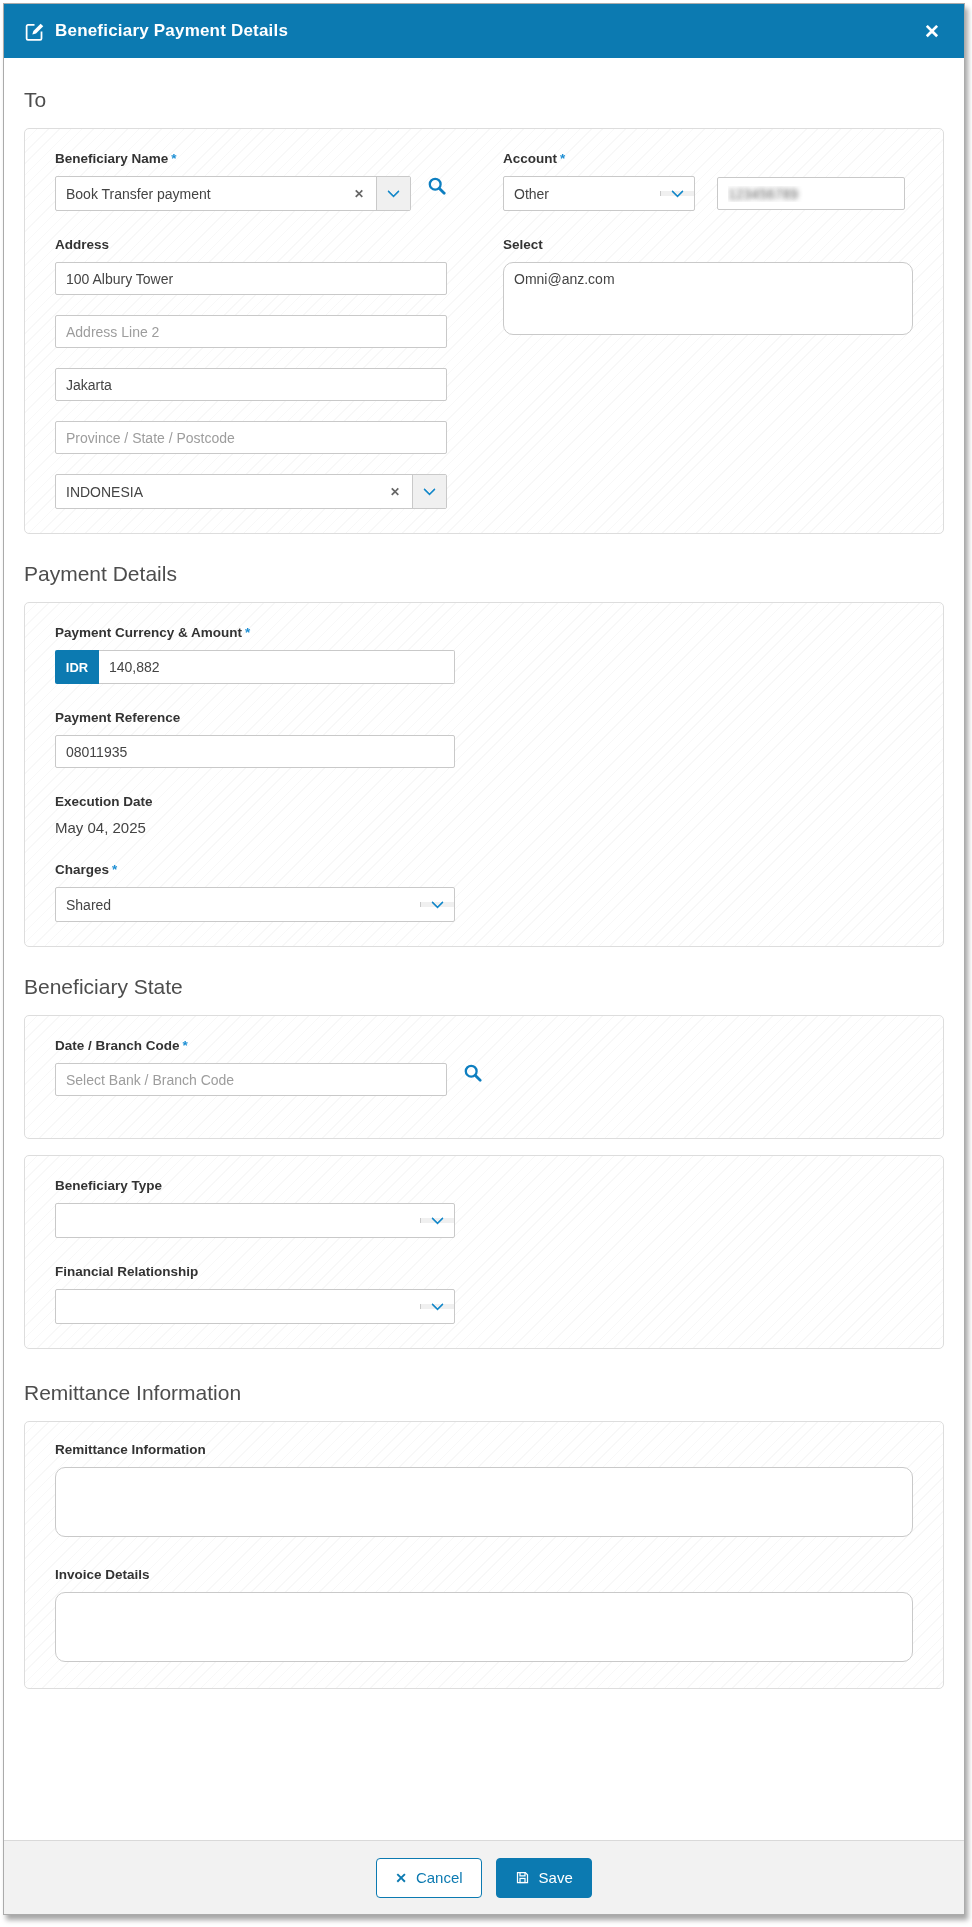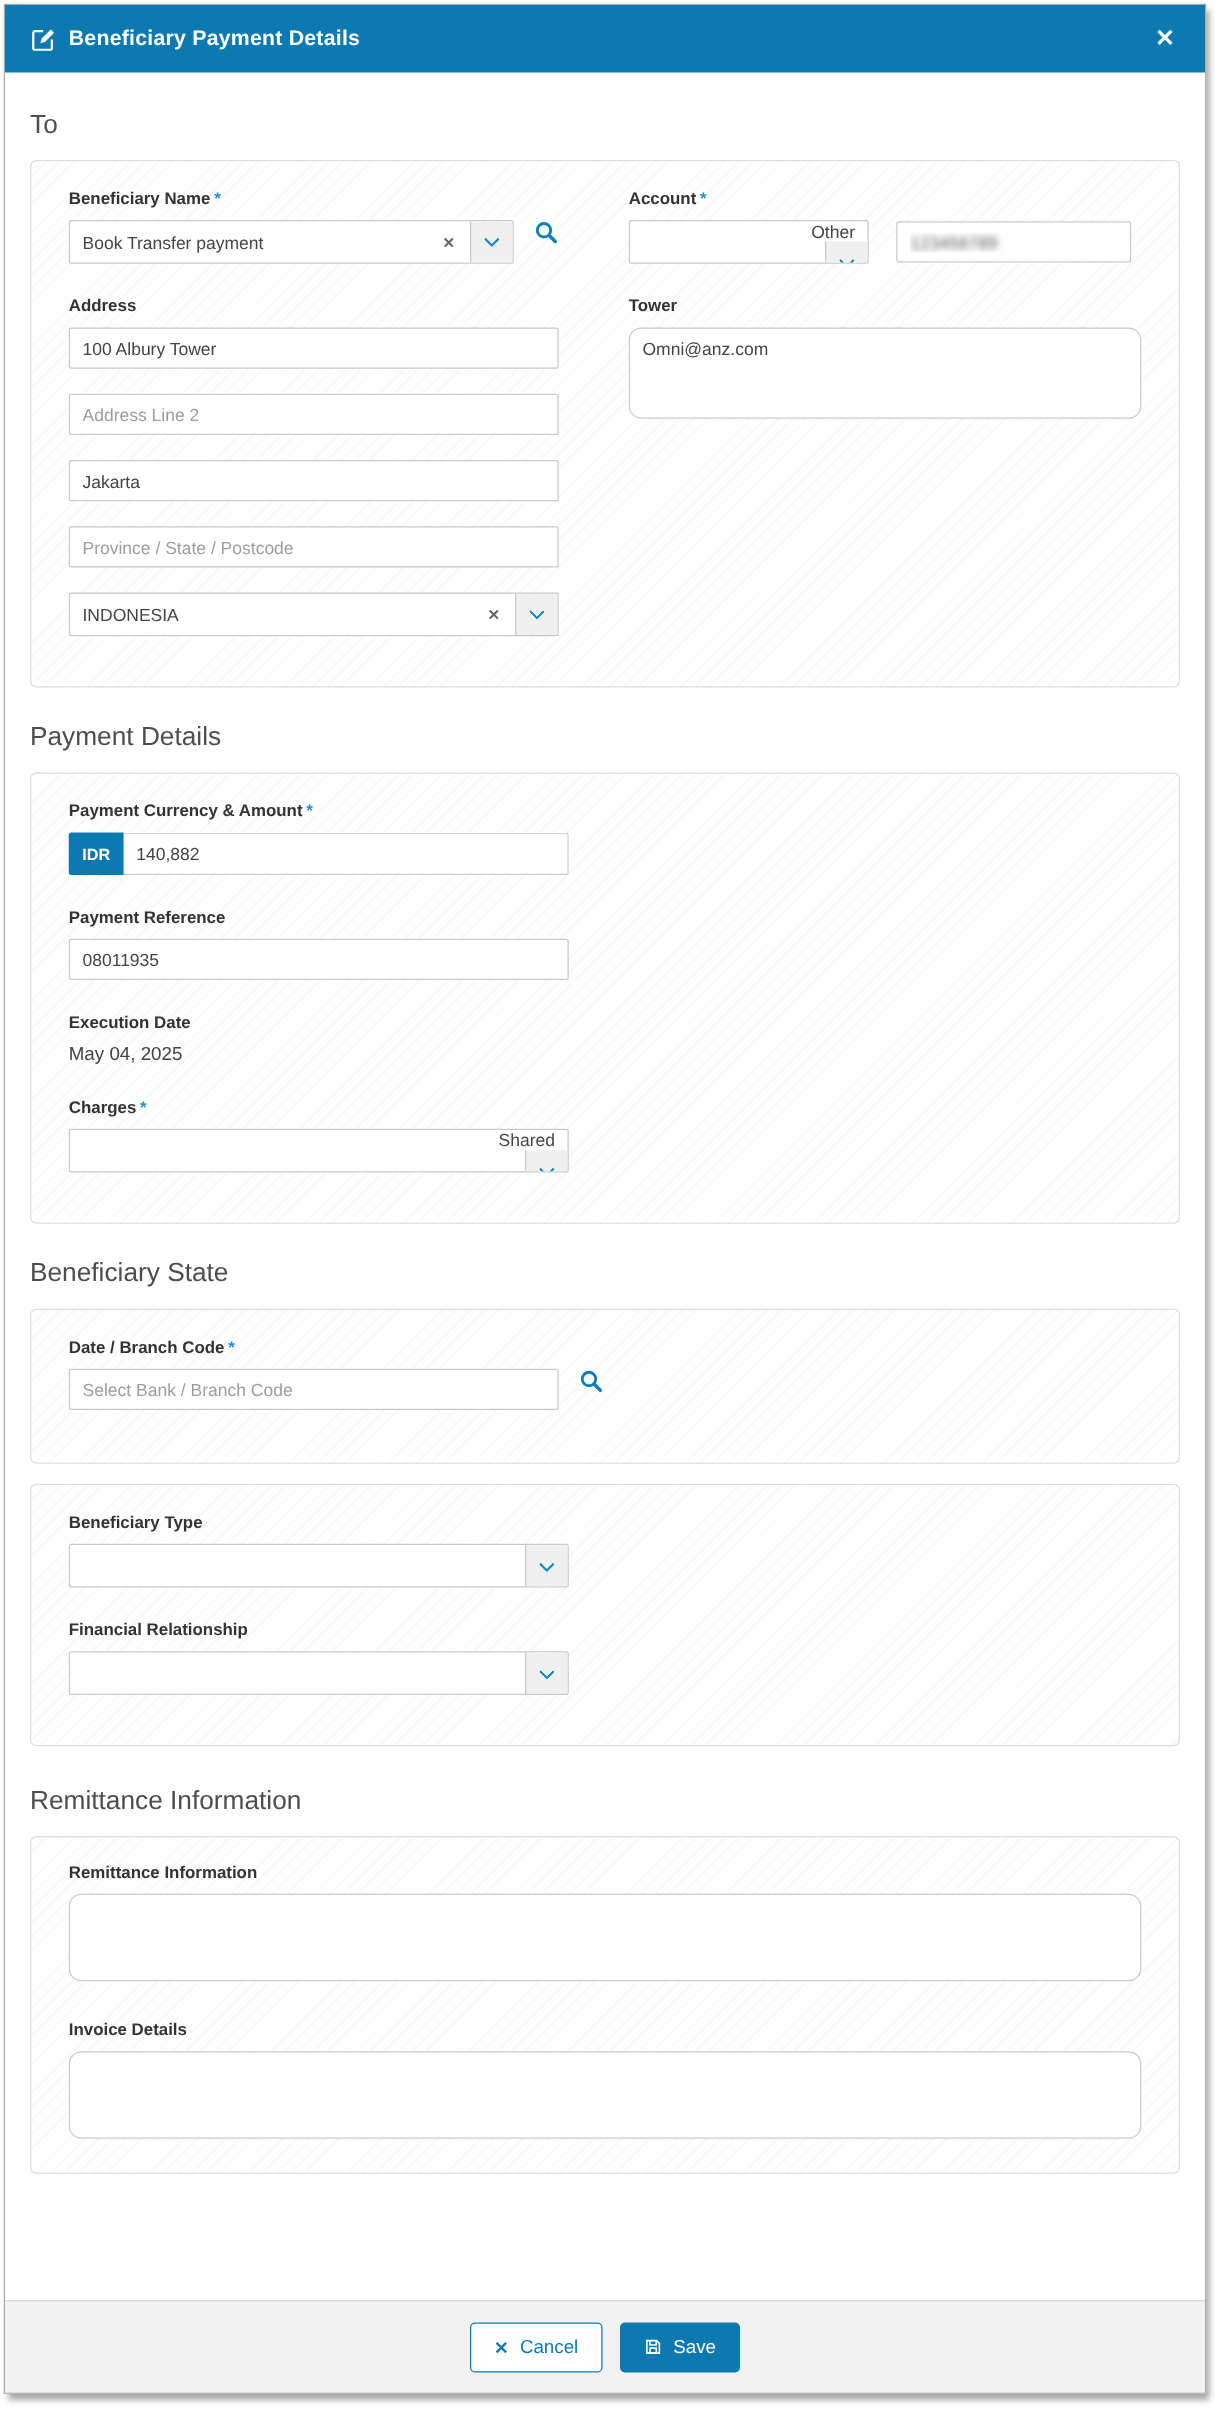--- a/index.html
+++ b/index.html
@@ -20,21 +20,21 @@
   .hdr-spacer { flex:1; }
   .close-btn {
     background:none; border:none; color:#fff; font-size:19px; font-weight:800;
     cursor:pointer; line-height:1; padding:4px; font-family:"Liberation Sans",sans-serif;
   }
   
   .modal-body { flex:1 1 auto; padding:0 20px; overflow:hidden; }
   .section-heading { font-size:21px; font-weight:400; color:#4d4d4d; margin:28px 0 14px 0; }
   .section-heading.first { margin-top:30px; }
   .fieldset {
-    border:1px solid #ddd; border-radius:5px; padding:22px 30px 40px 30px;
+    border:1px solid #ddd; border-radius:5px; padding:22px 30px 24px 30px;
     background-image: repeating-linear-gradient(135deg, rgba(90,90,90,0.045) 0 1px, transparent 1px 8px);
     background-color:#fff;
     margin-top:16px;
   }
   .grid-2 { display:grid; grid-template-columns:392px 1fr; column-gap:56px; align-items:start; }
   .form-group { margin-bottom:0; }
   .form-group + .form-group { margin-top:26px; }
   label.f-label { display:block; font-size:13.5px; font-weight:700; color:#333; margin-bottom:10px; }
   .req { color:#1e8fd4; font-weight:700; margin-left:3px; font-size:13.5px; }
   
@@ -55,22 +55,22 @@
   }
   .chev-seg {
     width:34px; flex:0 0 34px; background:#f0f0f0; border-left:1px solid #c9c9c9;
     display:flex; align-items:center; justify-content:center; cursor:pointer;
   }
   .chev {
     display:block; width:9px; height:9px; border-right:2.5px solid #1287c9; border-bottom:2.5px solid #1287c9;
     transform:rotate(45deg); margin-top:-4px; border-radius:1px;
   }
   .select {
-    display:flex; align-items:flex-end; height:35px; border:1px solid #c9c9c9; border-radius:2px;
-    background:#fff; cursor:pointer; overflow:hidden;flex-direction:column;
+    display:flex; align-items:center; height:35px; border:1px solid #c9c9c9; border-radius:2px;
+    background:#fff; cursor:pointer; overflow:hidden;
   }
   .select .select-value { flex:1; display:flex; align-items:center; padding:0 10px; font-size:14px; color:#444; }
   .field-row { display:flex; align-items:flex-start; gap:16px; }
   .search-ico { display:flex; align-items:center; cursor:pointer; }
   .w400 { width:400px; }
   .w392 { width:392px; }
   textarea.t-area {
     width:100%; border:1px solid #c9c9c9; border-radius:10px; background:#fff; resize:none;
     padding:8px 10px; font-size:14px; color:#444; font-family:"Liberation Sans",sans-serif; outline:none;
   }
@@ -164,21 +164,21 @@
                 <div class="select acct-select">
                   <span class="select-value">Other</span>
                   <span class="chev-seg">
                       <i class="chev"></i>
                     </span>
                 </div>
                 <input class="t-input acct-num" value="123456789" style="">
               </div>
             </div>
             <div class="form-group">
-              <label class="f-label">Tower</label>
+              <label class="f-label">Select</label>
               <textarea class="t-area emails-area" style="">Omni@anz.com</textarea>
             </div>
           </div>
         </div>
       </div>
 
       <h2 class="section-heading">Payment Details</h2>
       <div class="fieldset">
         <div class="form-group">
           <label class="f-label"><span>Payment Currency &amp; Amount</span><span class="req">*</span></label>

